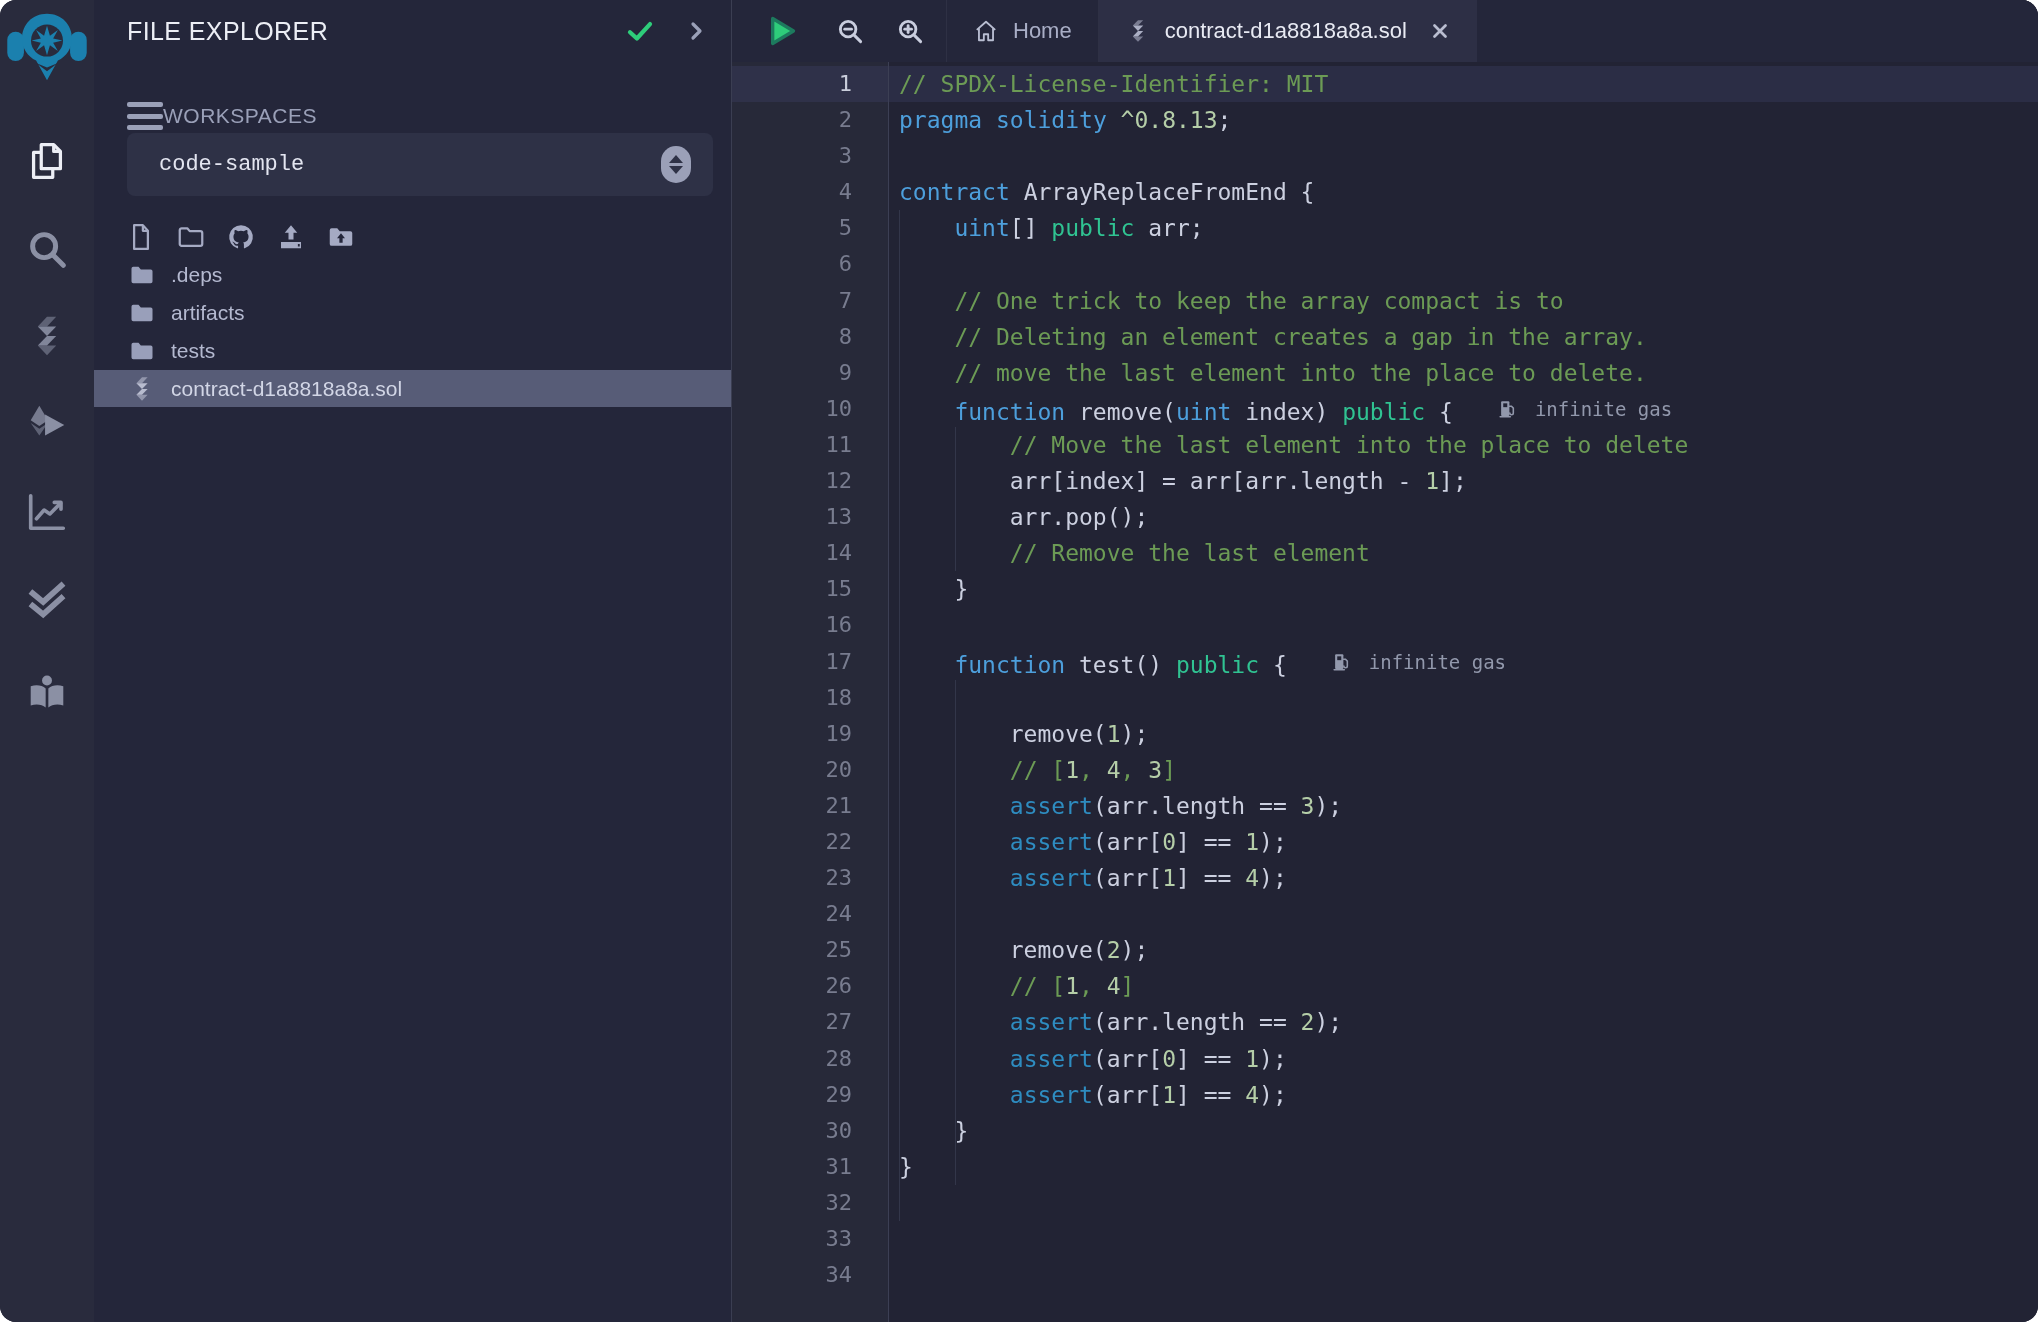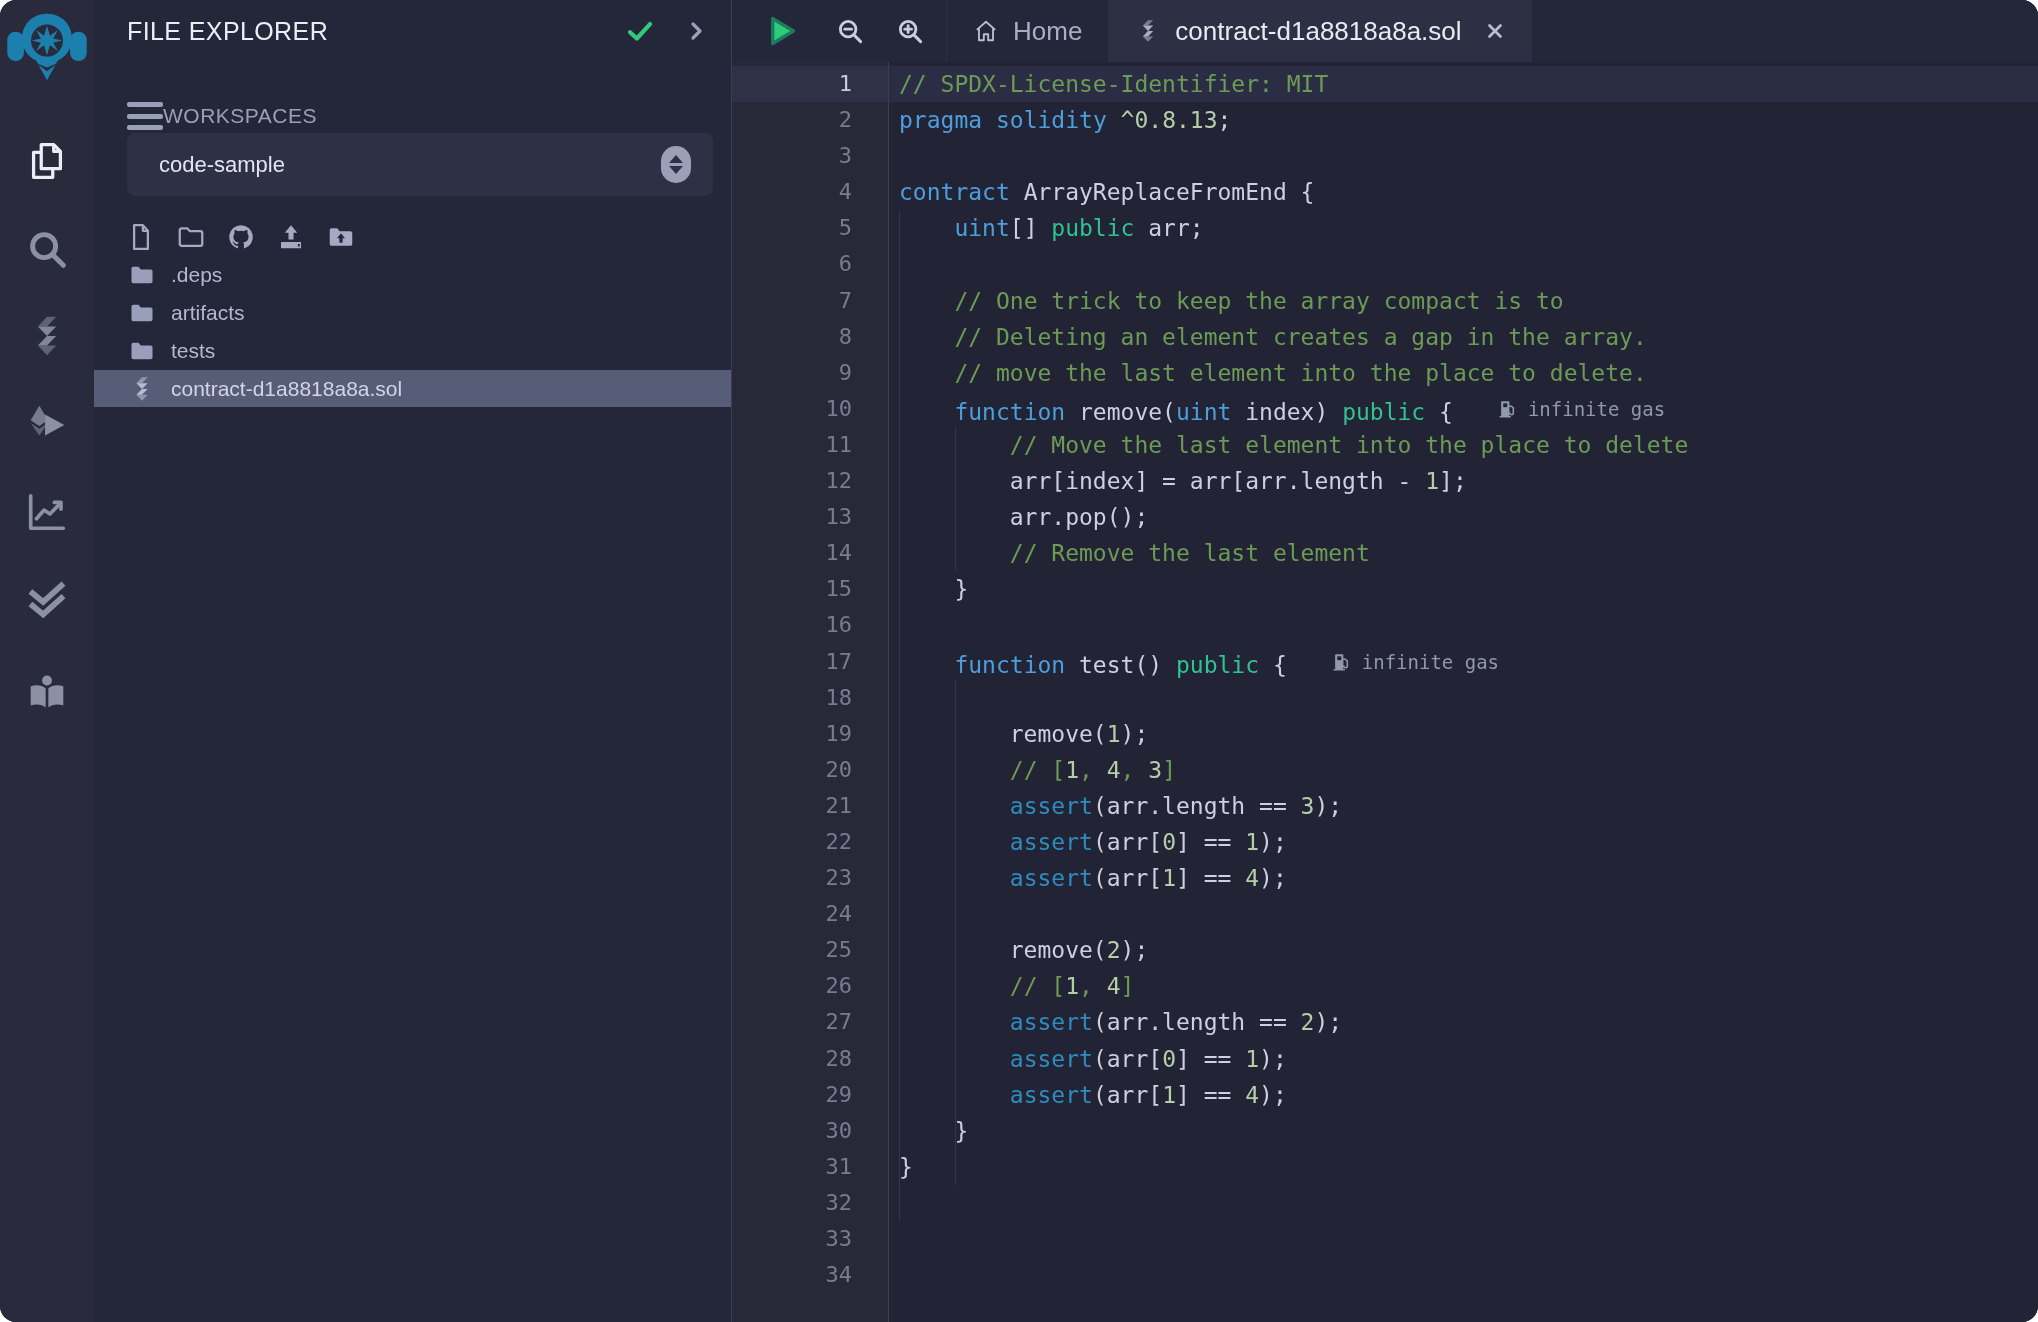--- a/index.html
+++ b/index.html
@@ -38,21 +38,21 @@
   #workspaces-row{
     position:absolute;left:33px;top:100px;height:32px;display:flex;align-items:center;gap:0;
   }
   #hamburger{width:36px;height:28px;display:flex;flex-direction:column;justify-content:space-between;cursor:pointer;padding:2px 0;}
   #hamburger span{display:block;height:5px;border-radius:2px;background:#9aa0b8;}
   #workspaces-label{font-size:21px;color:#9aa0b8;letter-spacing:.5px;}
   #workspace-select{
     position:absolute;left:33px;top:133px;width:586px;height:63px;
     background:#2e3146;border-radius:8px;display:flex;align-items:center;cursor:pointer;
   }
-  #workspace-name{margin-left:32px;font-size:22px;color:#e3e5f0;}
+  #workspace-name{margin-left:32px;font-size:22px;color:#e3e5f0;font-family:Liberation Mono, monospace;}
   #workspace-toggle{
     position:absolute;right:22px;top:13px;width:30px;height:37px;border-radius:15px;
     background:#9ba0b8;display:flex;flex-direction:column;align-items:center;justify-content:center;gap:3px;cursor:pointer;
   }
   #workspace-toggle .tri-up{width:0;height:0;border-left:7px solid transparent;border-right:7px solid transparent;border-bottom:8px solid #2e3146;}
   #workspace-toggle .tri-dn{width:0;height:0;border-left:7px solid transparent;border-right:7px solid transparent;border-top:8px solid #2e3146;}
   #panel-toolbar{
     position:absolute;left:30px;top:218px;height:38px;display:flex;align-items:center;gap:16px;color:#a5aac3;
   }
   #panel-toolbar .tool{width:34px;height:34px;display:flex;align-items:center;justify-content:center;cursor:pointer;}
@@ -74,21 +74,21 @@
   #tabbar{
     position:absolute;left:0;top:0;width:100%;height:62px;background:#24263a;display:flex;align-items:center;
   }
   #run-btn{margin-left:28px;width:42px;height:42px;display:flex;align-items:center;justify-content:center;cursor:pointer;}
   .bar-ic{width:40px;height:40px;display:flex;align-items:center;justify-content:center;color:#c9cdde;cursor:pointer;}
   #zoom-out-btn{margin-left:28px;}
   #zoom-in-btn{margin-left:20px;}
   #tabs{display:flex;height:62px;margin-left:16px;align-items:stretch;}
   .tab{
     display:flex;align-items:center;padding:0 26px;gap:14px;cursor:pointer;
-    color:#a9aec6;font-size:26px;border-left:1px solid #2e3044;
+    color:#a9aec6;font-size:22px;border-left:1px solid #2e3044;
   }
   .tab .tab-icon{display:flex;color:#b9bed2;}
   .tab.active{background:#2d2f45;color:#e8eaf3;}
   .tab .tab-close{margin-left:8px;display:flex;color:#b9bdd0;cursor:pointer;}
   
   #editor-body{
     position:absolute;left:0;top:62px;width:100%;height:1260px;overflow:hidden;
     font-family:"DejaVu Sans Mono","Liberation Mono",monospace;
   }
   #gutter{
@@ -108,21 +108,21 @@
     font-size:23px;padding-left:10px;color:#ccd0e0;cursor:text;z-index:2;
   }
   .code-line.hl{background:#2b2d45;}
   .tk-d{color:#ccd0e0;}
   .tk-k{color:#4d9fdc;}
   .tk-a{color:#2e8cc0;}
   .tk-g{color:#30c392;}
   .tk-n{color:#b5cea8;}
   .tk-c{color:#6c9b55;}
   .gas-badge{
-    display:inline-flex;align-items:center;gap:9px;margin-left:44px;
+    display:inline-flex;align-items:center;gap:16px;margin-left:44px;
     color:#9298ac;font-size:19px;vertical-align:baseline;
   }
   .gas-badge svg{width:22px;height:22px;}
   .indent-guide{position:absolute;width:1px;background:#33364a;z-index:1;}
 </style>
 </head>
 <body>
 
 <div id="app">
 

